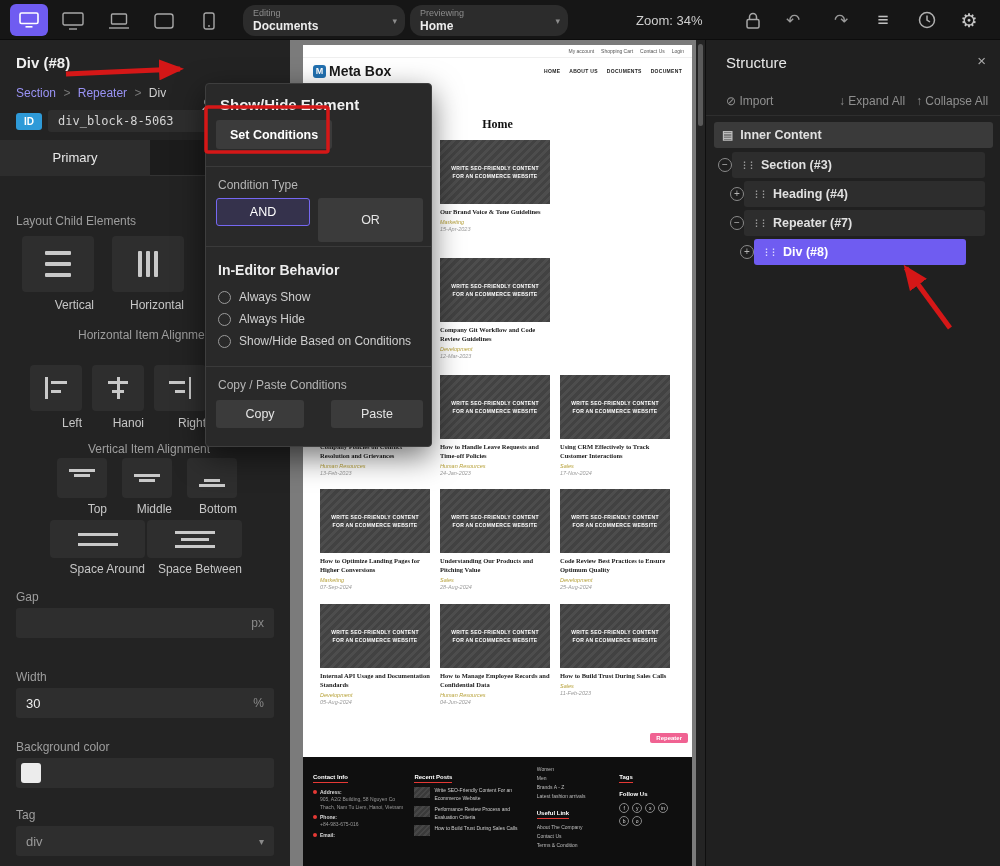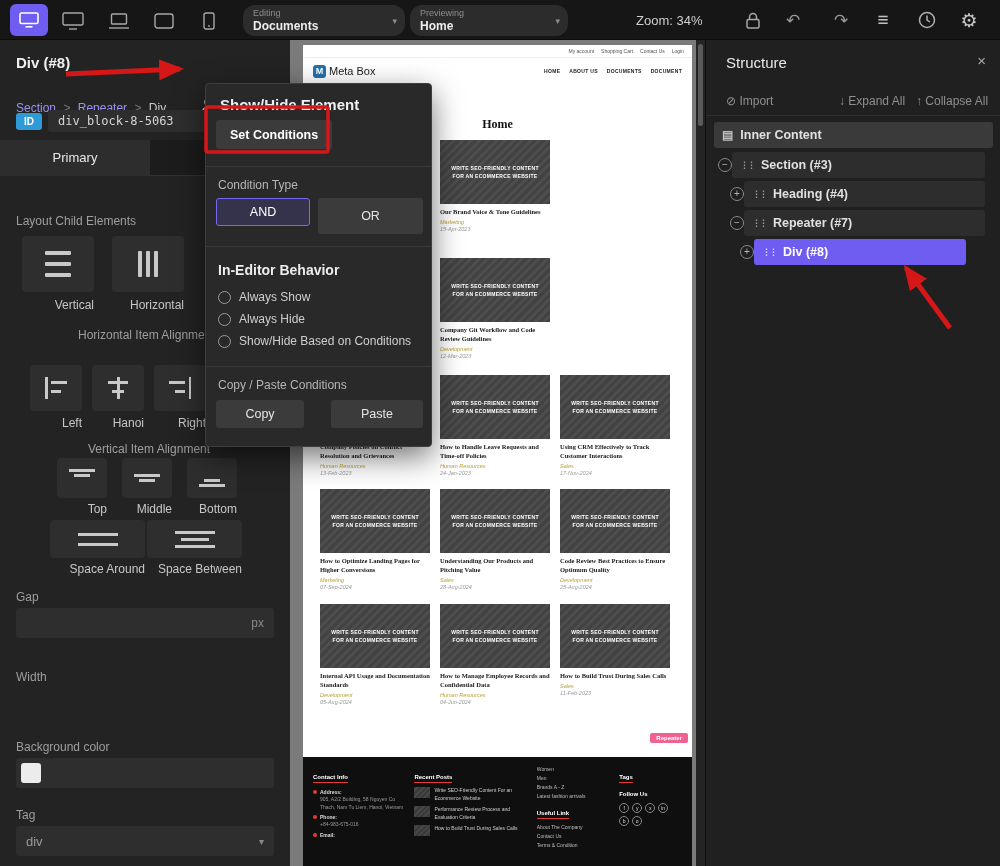--- a/index.html
+++ b/index.html
@@ -16,21 +16,21 @@
   .dd-v { font-size:12px; color:#ececec; line-height:1.25; font-weight:bold; }
   .dd .chev { position:absolute; right:8px; top:11px; color:#8d8d8d; font-size:9px; }
   .zoom { position:absolute; left:636px; top:13px; font-size:13px; color:#cfcfcf; }
   .tb-ic { position:absolute; top:9px; display:flex; align-items:center; justify-content:center; width:26px; height:22px; color:#9a9a9a; font-size:17px; cursor:pointer; }
 
   
   .left { position:absolute; left:0; top:40px; width:290px; height:826px; background:#232323; z-index:5; }
   .el-title { position:absolute; left:16px; top:14px; font-size:15px; font-weight:bold; color:#f0f0f0; }
   .el-icons { position:absolute; left:198px; top:56px; display:flex; gap:11px; }
   .icon-btn { width:20px; height:20px; display:flex; align-items:center; justify-content:center; cursor:pointer; }
-  .crumb { position:absolute; left:16px; top:46px; font-size:12px;margin-top:15px; }
+  .crumb { position:absolute; left:16px; top:46px; font-size:12px; }
   .crumb-link { color:#9a93f5; cursor:pointer; }
   .crumb-sep { color:#777; margin:0 4px; }
   .crumb-cur { color:#cfcfcf; }
   .id-row { position:absolute; left:16px; top:70px; width:258px; display:flex; align-items:center; gap:6px; }
   .id-pill { background:#2e9ad8; color:#fff; font-size:10px; font-weight:bold; padding:3px 8px; border-radius:3px; }
   .id-val { background:#2e2e2e; color:#d5d5d5; font-family:"DejaVu Sans Mono", monospace; font-size:12px; padding:4px 10px; border-radius:3px; flex:1; }
   .tabbar { position:absolute; left:0; top:100px; width:290px; height:36px; background:#1c1c1c; border-bottom:1px solid #333; }
   .tab { width:150px; height:36px; line-height:36px; text-align:center; background:#2d2d2d; color:#e8e8e8; font-size:13px; cursor:pointer; }
   .ctl-label { position:absolute; font-size:12px; color:#9e9e9e; }
   .opt-btn { position:absolute; background:#2e2e2e; border:none; border-radius:4px; cursor:pointer; display:flex; align-items:center; justify-content:center; flex-direction:column; gap:3px; }
@@ -50,21 +50,21 @@
 
   
   .popup { position:absolute; left:205px; top:83px; width:227px; height:364px; background:#292929; border:1px solid #3e3e3e; border-radius:4px; box-shadow:0 10px 30px rgba(0,0,0,.55); z-index:50; }
   .pop-title { position:absolute; left:14px; top:12px; font-size:15px; font-weight:bold; color:#f0f0f0; }
   .pop-btn { background:#3b3b3b; border:none; border-radius:3px; color:#e5e5e5; font-size:12.5px; cursor:pointer; font-family:inherit; }
   .set-cond { position:absolute; left:10px; top:36px; height:29px; padding:0 14px; font-weight:bold; color:#fff; }
   .pop-div { position:absolute; left:0; right:0; height:1px; background:#3a3a3a; }
   .pop-label { position:absolute; left:12px; font-size:12px; color:#b5b5b5; }
   .pop-sub { position:absolute; left:12px; font-size:14px; font-weight:bold; color:#ededed; }
   .and-btn { position:absolute; left:10px; top:114px; width:94px; height:28px; background:rgba(110,95,240,.18); border:1px solid #7668f2; color:#fff; }
-  .or-btn { position:absolute; left:112px; top:114px; width:105px; height:36px; }
+  .or-btn { position:absolute; left:112px; top:114px; width:105px; height:44px; }
   .radio-row { position:absolute; left:12px; display:flex; align-items:center; gap:8px; font-size:12px; color:#cfcfcf; cursor:pointer; }
   .radio { width:13px; height:13px; border:1.5px solid #9a9a9a; border-radius:50%; display:inline-block; }
   .copy-btn { position:absolute; left:10px; top:316px; width:88px; height:28px; }
   .paste-btn { position:absolute; left:125px; top:316px; width:92px; height:28px; }
 
   
   .right { position:absolute; left:705px; top:40px; width:295px; height:826px; background:#202020; border-left:1px solid #0f0f0f; z-index:5; }
   .s-title { position:absolute; left:20px; top:14px; font-size:15px; color:#e8e8e8; }
   .s-close { position:absolute; right:14px; top:12px; font-size:15px; color:#aaa; cursor:pointer; }
   .s-tools { position:absolute; left:0; top:50px; width:295px; height:26px; font-size:12px; color:#8f8f8f; border-bottom:1px solid #2e2e2e; }
@@ -80,21 +80,21 @@
   .t-circle { position:absolute; width:14px; height:14px; border:1px solid #8a8a8a; border-radius:50%; background:#1f1f1f; color:#b5b5b5; font-size:10px; line-height:12px; text-align:center; cursor:pointer; z-index:2; }
 
   
   .canvas { position:absolute; left:290px; top:40px; width:415px; height:826px; background:#7b7b7b; }
   .canvas-scroll { position:absolute; right:0; top:0; width:9px; height:826px; background:#242424; }
   .canvas-thumb { position:absolute; left:2px; top:4px; width:5px; height:82px; background:#5a5a5a; border-radius:3px; cursor:pointer; }
   .site { position:absolute; left:13px; top:5px; width:389px; height:821px; background:#fff; overflow:hidden; }
   .site-top { height:13px; border-bottom:1px solid #efefef; display:flex; justify-content:flex-end; align-items:center; gap:7px; padding:0 8px; font-size:5px; color:#555; }
   .site-head { height:26px; display:flex; align-items:center; padding:0 10px; }
   .m-badge { width:13px; height:13px; background:#2271b1; color:#fff; font-size:9px; font-weight:bold; border-radius:3px; display:flex; align-items:center; justify-content:center; margin-right:3px; }
-  .m-text { font-size:11px; font-weight:normal; color:#1a1a1a; }
+  .m-text { font-size:14px; font-weight:bold; color:#1a1a1a; }
   .site-nav { margin-left:auto; display:flex; gap:9px; font-size:5px; font-weight:bold; color:#222; letter-spacing:.3px; }
   .site-nav span { cursor:pointer; }
   .page-title { position:absolute; left:0; right:0; top:72px; text-align:center; font-size:12px; font-weight:bold; color:#111; font-family:"Liberation Serif", serif; }
   .card { position:absolute; width:110px; cursor:pointer; }
   .card-img { height:64px; background:repeating-linear-gradient(135deg,#424242 0 3px,#4d4d4d 3px 6px); display:flex; align-items:center; justify-content:center; padding:5px; }
   .card-img span { color:#fff; font-size:5px; font-weight:bold; text-align:center; letter-spacing:.3px; line-height:1.6; text-transform:uppercase; }
   .card-title { margin-top:4px; font-size:6.5px; font-weight:bold; color:#1a1a1a; line-height:1.35; font-family:"Liberation Serif", serif; }
   .card-cat { margin-top:2px; font-size:5.5px; font-style:italic; color:#b8a23a; }
   .card-date { margin-top:1px; font-size:5.5px; font-style:italic; color:#999; }
   .rep-badge { position:absolute; top:688px; right:4px; background:#f06292; color:#fff; font-size:6px; font-weight:bold; padding:2px 6px; border-radius:2px; }
@@ -297,20 +297,24 @@
     <div class="opt-cap" style="left:50px;top:522px;width:95px">Space Around</div>
     <div class="opt-cap" style="left:147px;top:522px;width:95px">Space Between</div>
 
     <div class="ctl-label" style="left:16px;top:550px">Gap</div>
     <div class="input" style="top:568px">
       <span class="val"></span>
       <span class="unit">px</span>
     </div>
 
     <div class="ctl-label" style="left:16px;top:630px">Width</div>
+    <div class="input" style="top:648px">
+      <span class="val">30</span>
+      <span class="unit">%</span>
+    </div>
 
     <div class="ctl-label" style="left:16px;top:700px">Background color</div>
     <div class="input" style="top:718px;padding:0 5px">
       <span class="swatch"></span>
     </div>
 
     <div class="ctl-label" style="left:16px;top:768px">Tag</div>
     <div class="input" style="top:786px">
       <span class="val muted">div</span>
       <span class="chev">▾</span>

